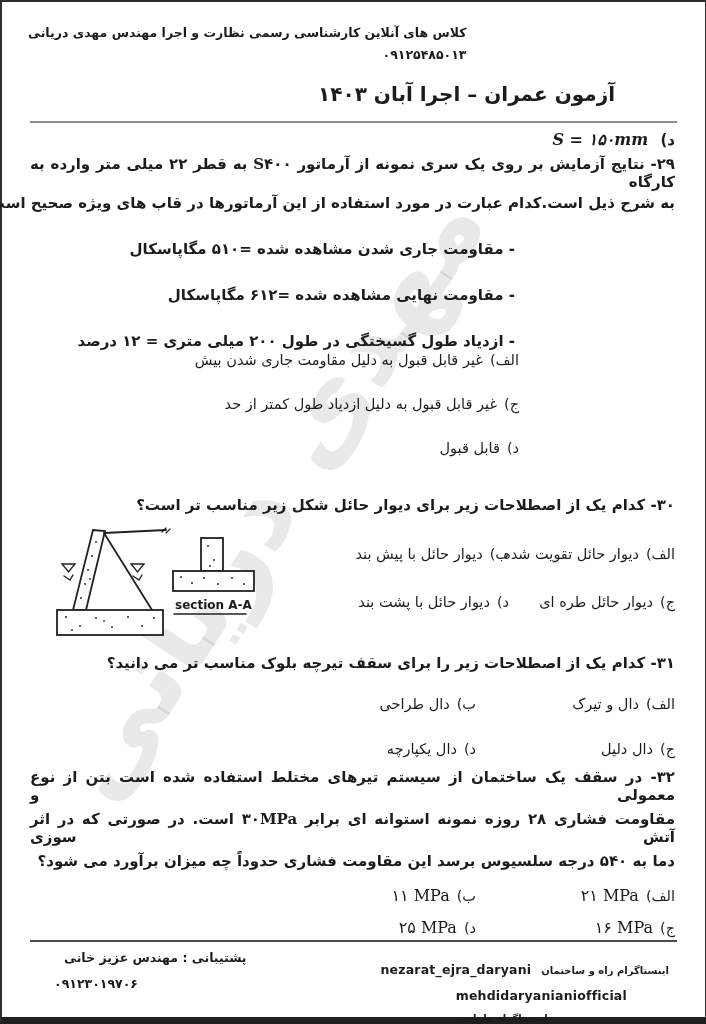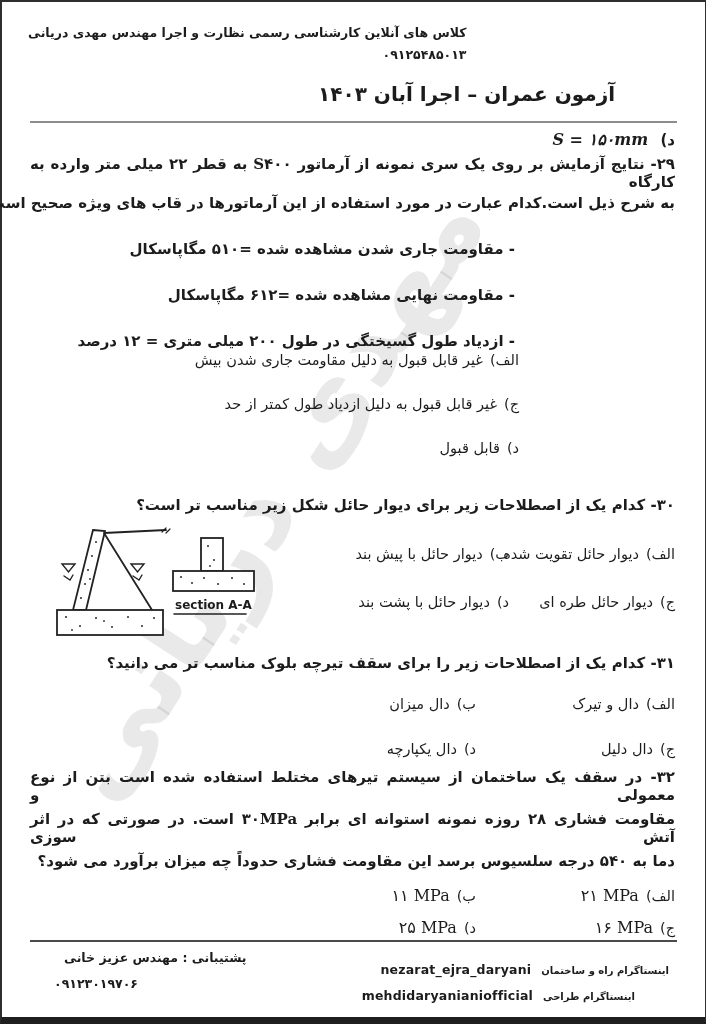--- a/index.html
+++ b/index.html
@@ -29,21 +29,21 @@
   .optrow{left:28px;right:30px;direction:rtl;font-size:14.5px;white-space:nowrap;}
   .opt2{position:absolute;top:0;}
   .off166{right:166px;text-align:right;} .off199{right:199px;}
   .mpa{font-family:"DejaVu Serif","DejaVu Sans",serif;font-size:16px;}
   .figure{left:36px;top:520px;}
   .support{left:62px;top:948px;direction:rtl;font-weight:700;font-size:12.5px;}
   .sphone{left:52px;top:974px;font-weight:700;font-size:12.5px;direction:rtl;}
   .insta{direction:ltr;display:flex;gap:10px;align-items:baseline;font-weight:700;}
   .insta .handle{font-size:12.5px;letter-spacing:0.2px;}
   .insta .cap{font-size:10px;direction:rtl;}
-  .i1{right:36px;top:960px;} .i2{right:70px;top:986px;}
+  .i1{right:36px;top:960px;} .i2{right:78px;top:986px;flex-direction:column;}
   svg text{font-family:"DejaVu Sans",sans-serif;}
 </style>
 </head>
 <body>
 
 <div class="page">
 
   <div class="watermark">مهدی دریانی</div>
 
   <div class="abs header">
@@ -138,21 +138,21 @@
         <circle cx="194" cy="56" r="1"></circle>
         <circle cx="206" cy="62" r="1"></circle>
     </g>
     <text x="137" y="87" font-size="12" font-weight="bold" fill="#1c1c1c">section A-A</text>
   </svg>
 
   <div class="abs qline ralign" style="top:652px">۳۱- کدام یک از اصطلاحات زیر را برای سقف تیرچه بلوک مناسب تر می دانید؟</div>
 
   <div class="abs optrow" style="top:694px">
     <span><span class="olbl">الف)</span><span>دال و تیرک</span></span>
-    <span class="opt2 off199"><span class="olbl">ب)</span><span>دال میزان</span></span>
+    <span class="opt2 off199"><span class="olbl">ب)</span><span>دال طراحی</span></span>
   </div>
   <div class="abs optrow" style="top:739px">
     <span><span class="olbl">ج)</span><span>دال دلیل</span></span>
     <span class="opt2 off199"><span class="olbl">د)</span><span>دال یکپارچه</span></span>
   </div>
 
   <div class="abs qline just" style="top:766px">۳۲- در سقف یک ساختمان از سیستم تیرهای مختلط استفاده شده است بتن از نوع معمولی و</div>
   <div class="abs qline just" style="top:808px">
     <span>مقاومت فشاری ۲۸ روزه نمونه استوانه ای برابر</span>
     <span class="serif" dir="ltr">۳۰MPa</span>

